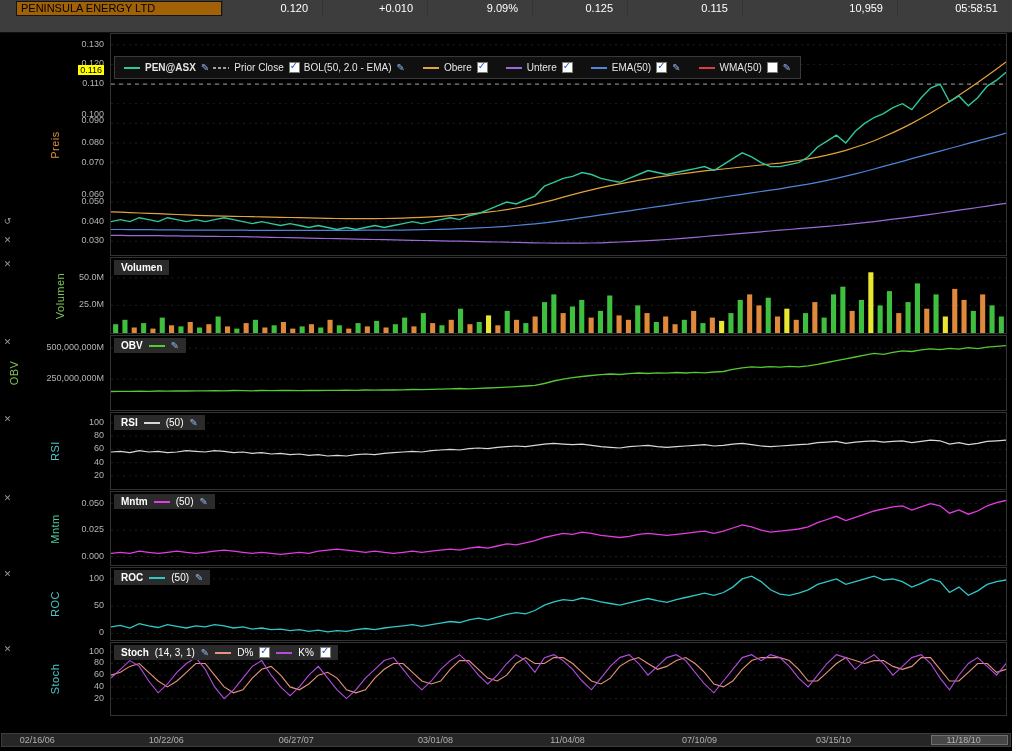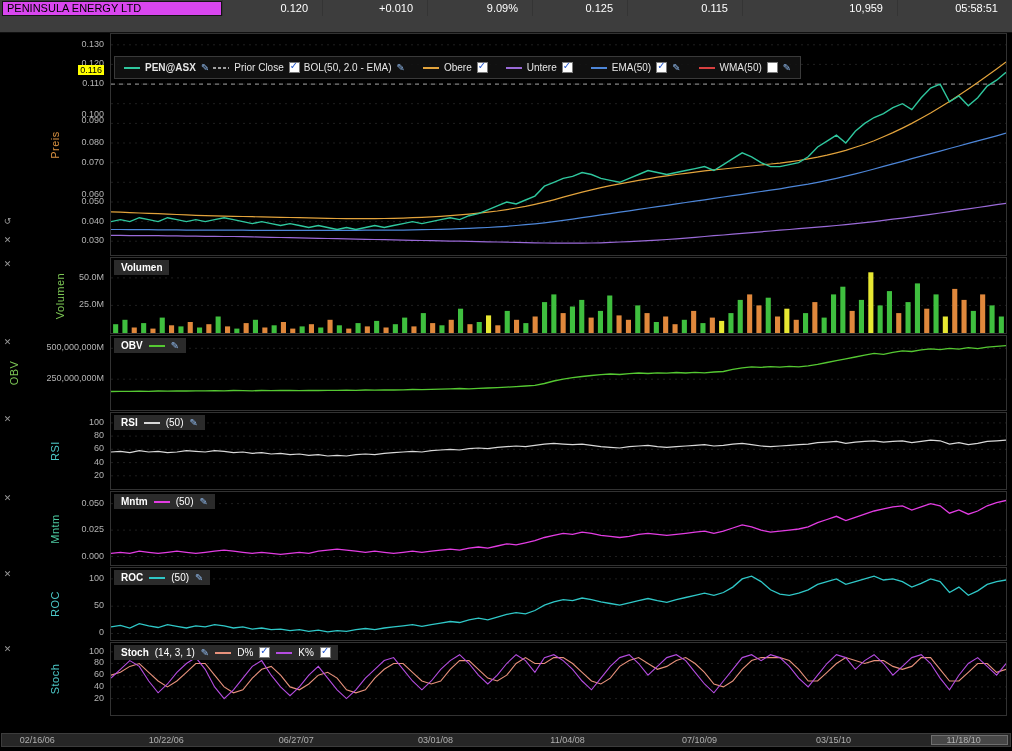--- a/index.html
+++ b/index.html
@@ -9,21 +9,21 @@
   
   .header{position:absolute;top:0;left:0;width:1012px;height:33px;background:#3d3d3d;border-bottom:1px solid #101010;box-sizing:border-box;}
   .hrow{display:flex;height:16px;align-items:center;}
   .hrow.vals{height:16px;}
   .hcell{height:100%;display:flex;align-items:center;justify-content:center;font-size:11px;color:#efefef;box-sizing:border-box;border-left:1px solid #343434;overflow:hidden;white-space:nowrap;}
   .hcell:first-child{border-left:none;}
   .c0{flex:0 0 222px;} .c1{flex:0 0 100px;} .c2{flex:0 0 105px;} .c3{flex:0 0 105px;}
   .c4{flex:0 0 95px;}  .c5{flex:0 0 115px;} .c6{flex:0 0 155px;} .c7{flex:0 0 115px;}
   .vals .hcell{justify-content:flex-end;padding-right:14px;color:#ffffff;}
   .vals .c0{justify-content:flex-start;padding:0;}
-  .company{width:214px;height:13px;background:#d946ef;color:#000;font-size:11px;display:flex;align-items:center;padding:0 4px;margin-left:2px;border:1px solid #141414;}
+  .company{width:214px;height:13px;background:#a16207;color:#000;font-size:11px;display:flex;align-items:center;padding:0 4px;margin-left:16px;border:1px solid #141414;}
 
   
   .panel{position:absolute;left:0;width:1012px;}
   .plot{position:absolute;left:110px;right:5px;top:0;bottom:0;border:1px solid #323232;background:#000;overflow:hidden;}
   .plot svg{position:absolute;left:0;top:0;}
   .axis{position:absolute;left:0;top:0;width:107px;height:100%;}
   .tick{position:absolute;right:3px;font-size:9px;color:#b4b4b4;white-space:nowrap;}
   .tick.marker{color:#000;padding:0 2px;font-weight:normal;}
   .axis-label{position:absolute;top:50%;transform:translate(-50%,-50%) rotate(-90deg);white-space:nowrap;font-size:11px;letter-spacing:.5px;}
 

